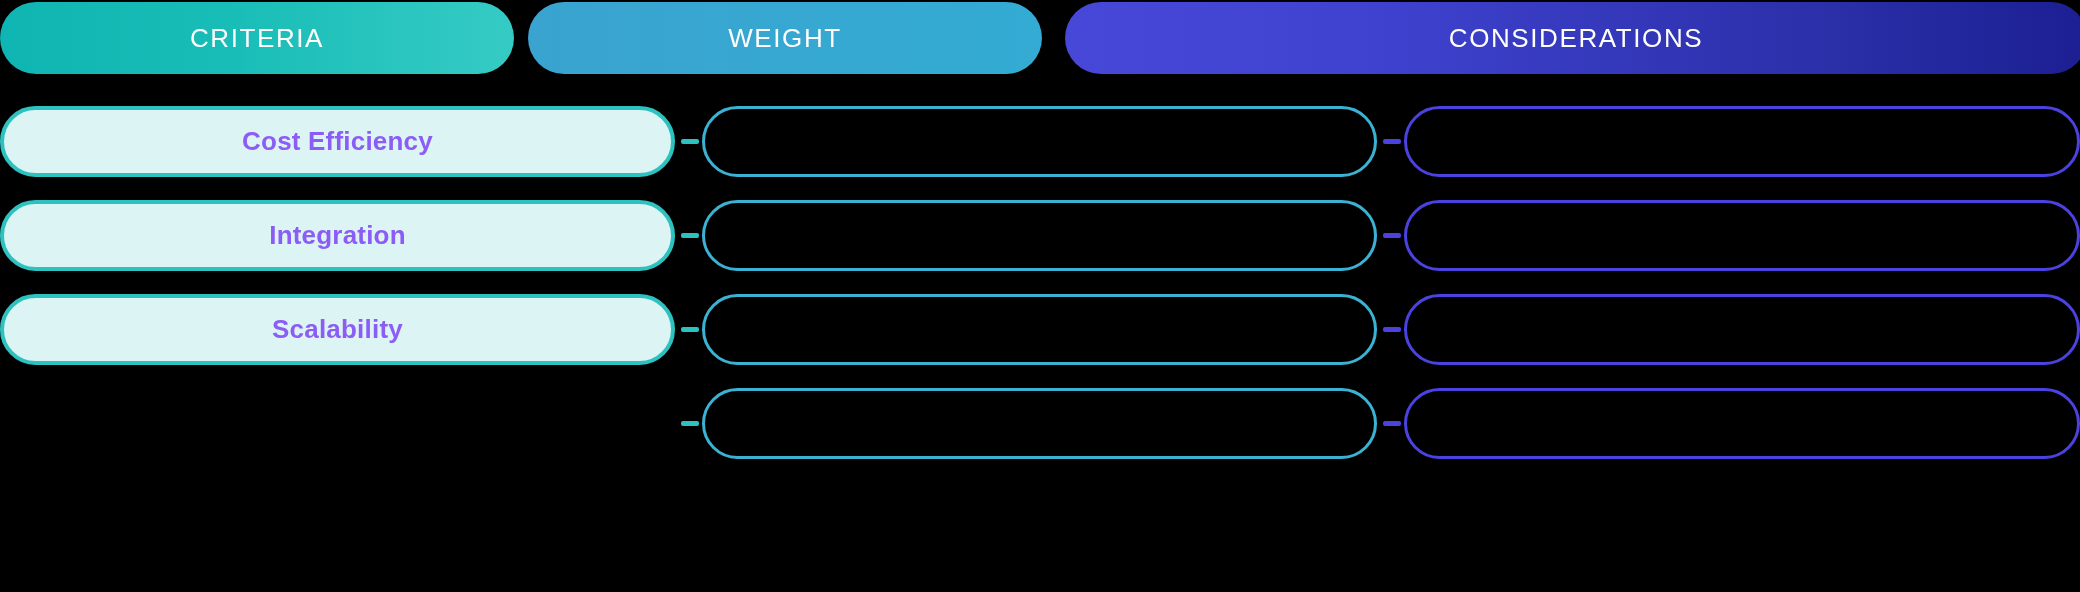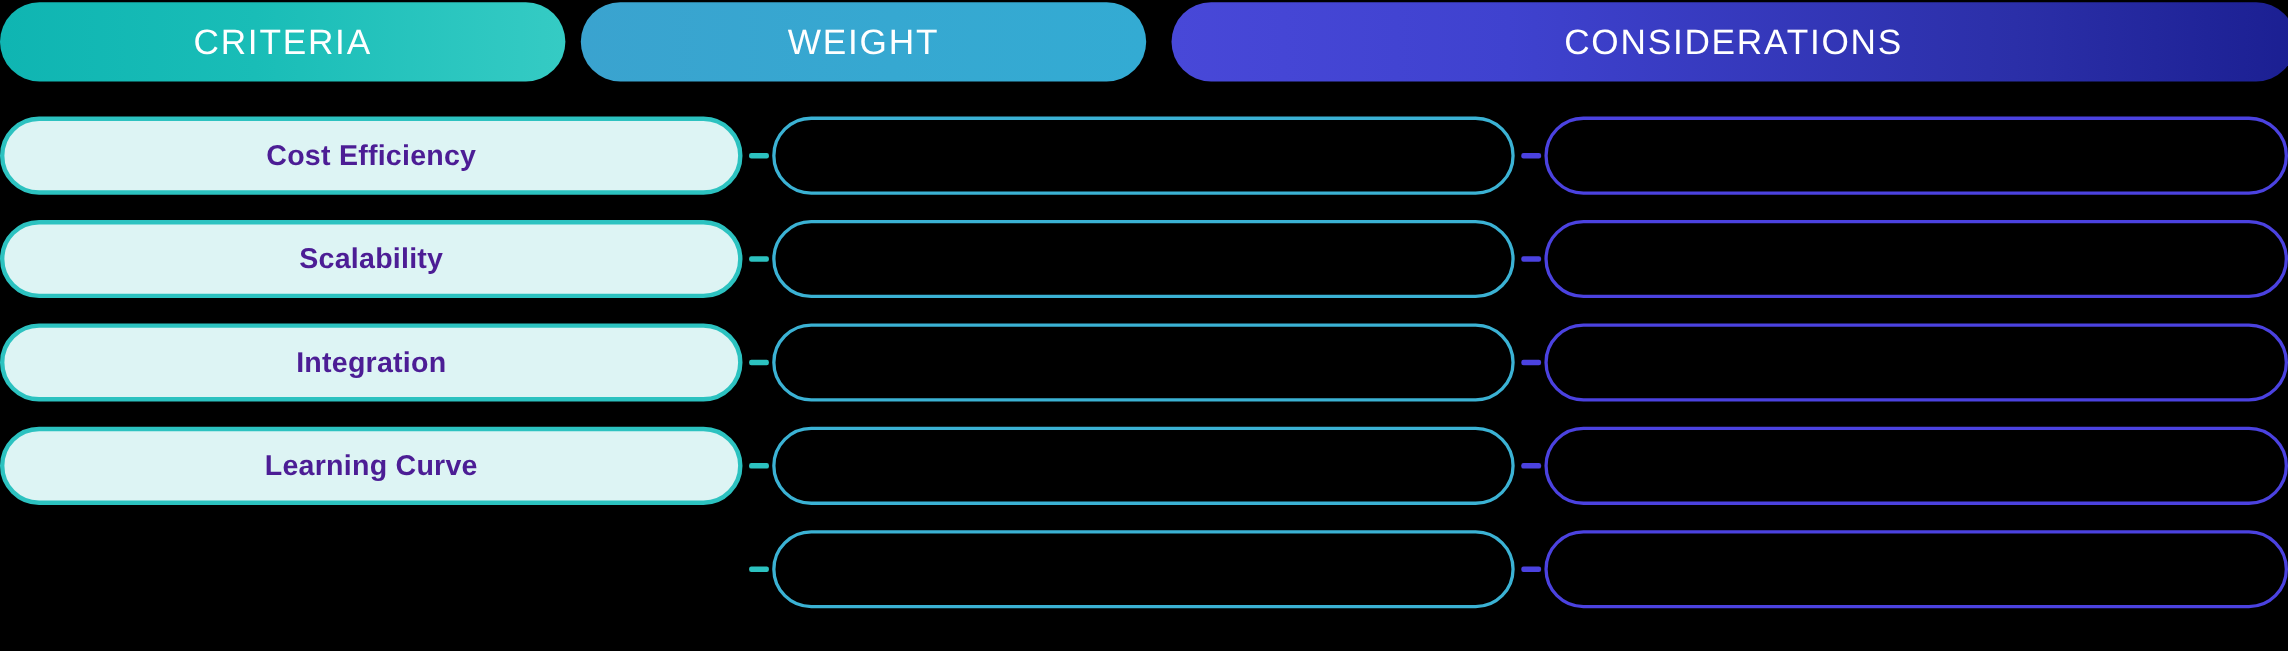--- a/index.html
+++ b/index.html
@@ -29,21 +29,21 @@
 
   .header-pill {
     position: absolute;
     top: 0;
     height: 72px;
     border-radius: 36px;
     display: flex;
     align-items: center;
     justify-content: center;
     color: #ffffff;
-    font-size: 32px;
+    font-size: 26px;
     font-weight: 400;
     letter-spacing: 1.6px;
     white-space: nowrap;
   }
 
   .header-criteria {
     left: 0px;
     width: 514px;
     background: linear-gradient(90deg, #0fb5b2 0%, #19bdb7 45%, #35cbc4 100%);
   }
@@ -87,21 +87,21 @@
   .cell-criteria {
     left: 0px;
     width: 675px;
     background: #ddf4f4;
     border: 4px solid #2cc2c0;
   }
 
   .criteria-label {
     font-size: 26px;
     font-weight: bold;
-    color: #4c1d95;
+    color: #8b5cf6;
     white-space: nowrap;
     letter-spacing: 0.2px;
   }
 
   .cell-weight {
     left: 702px;
     width: 675px;
     background: #000000;
     border: 3px solid #3bb2d4;
   }
@@ -152,59 +152,46 @@
         <span class="criteria-label"></span>
       </div>
       <div class="connector connector-b"></div>
       <div class="cell cell-considerations">
         <span class="criteria-label"></span>
       </div>
     </div>
 
     <div class="row">
       <div class="cell cell-criteria">
+        <span class="criteria-label">Integration</span>
+      </div>
+      <div class="connector connector-a"></div>
+      <div class="cell cell-weight">
+        <span class="criteria-label"></span>
+      </div>
+      <div class="connector connector-b"></div>
+      <div class="cell cell-considerations">
+        <span class="criteria-label"></span>
+      </div>
+    </div>
+
+    <div class="row">
+      <div class="cell cell-criteria">
         <span class="criteria-label">Scalability</span>
       </div>
       <div class="connector connector-a"></div>
       <div class="cell cell-weight">
         <span class="criteria-label"></span>
       </div>
       <div class="connector connector-b"></div>
       <div class="cell cell-considerations">
         <span class="criteria-label"></span>
       </div>
     </div>
 
-    <div class="row">
-      <div class="cell cell-criteria">
-        <span class="criteria-label">Integration</span>
-      </div>
-      <div class="connector connector-a"></div>
-      <div class="cell cell-weight">
-        <span class="criteria-label"></span>
-      </div>
-      <div class="connector connector-b"></div>
-      <div class="cell cell-considerations">
-        <span class="criteria-label"></span>
-      </div>
-    </div>
-
-    <div class="row">
-      <div class="cell cell-criteria">
-        <span class="criteria-label">Learning Curve</span>
-      </div>
-      <div class="connector connector-a"></div>
-      <div class="cell cell-weight">
-        <span class="criteria-label"></span>
-      </div>
-      <div class="connector connector-b"></div>
-      <div class="cell cell-considerations">
-        <span class="criteria-label"></span>
-      </div>
-    </div>
 
     <div class="row">
       <div class="connector connector-a"></div>
       <div class="cell cell-weight">
         <span class="criteria-label"></span>
       </div>
       <div class="connector connector-b"></div>
       <div class="cell cell-considerations">
         <span class="criteria-label"></span>
       </div>

